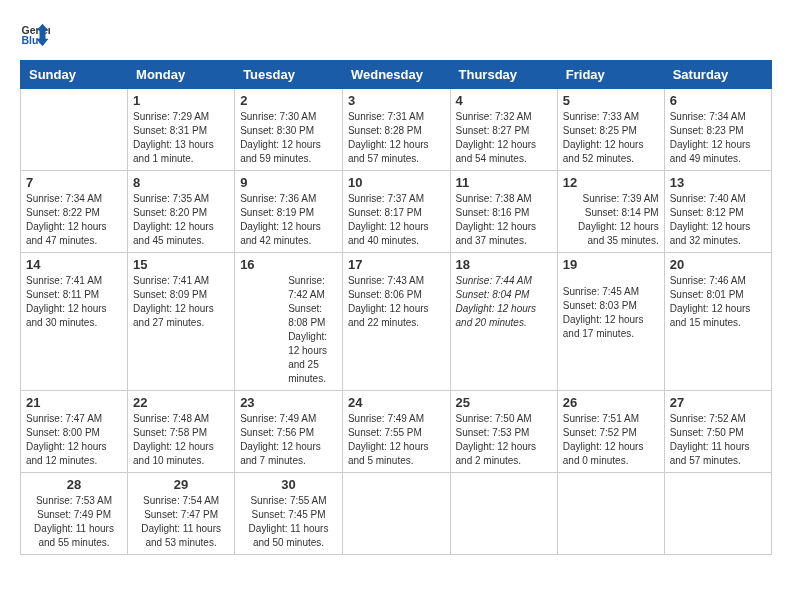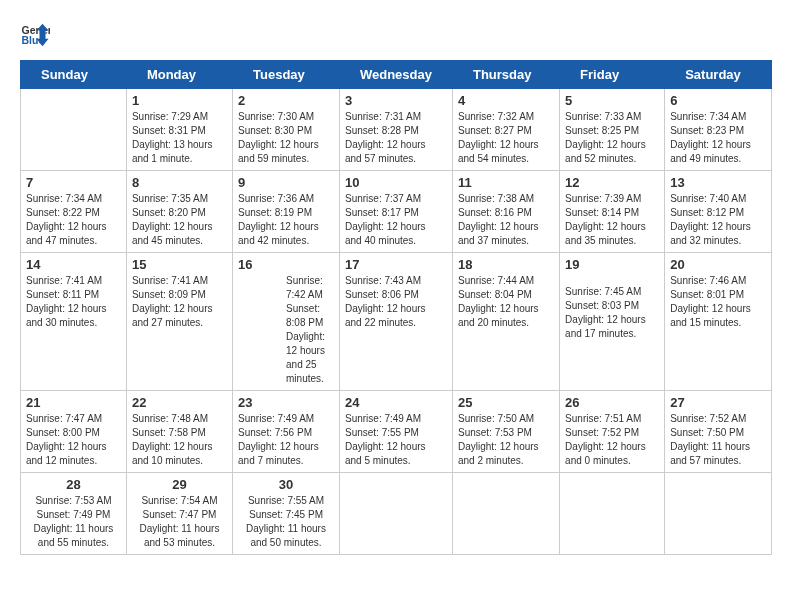--- a/index.html
+++ b/index.html
@@ -38,21 +38,21 @@
       color: #555;
     }
     .calendar {
       width: 100%;
       border-collapse: collapse;
       border: 1px solid #ccc;
     }
     .calendar th {
       background-color: #1a5ca8;
       color: #fff;
-      padding: 6px 20px;
+      padding: 6px 8px;
       font-size: 13px;
       text-align: left;
       border: 1px solid #1a5ca8;
       margin-top: 40px;
     }
     .calendar td {
       border: 1px solid #ccc;
       vertical-align: top;
       padding: 4px 5px;
       width: 108px;
@@ -185,21 +185,21 @@
         </td>
         <td>
           <span class="day-num">11</span>
           <div class="cell-info" style="white-space: pre-line;">Sunrise: 7:38 AM
 Sunset: 8:16 PM
 Daylight: 12 hours
 and 37 minutes.</div>
         </td>
         <td>
           <span class="day-num">12</span>
-          <div class="cell-info" style="white-space: pre-line;">Sunrise: 7:39 AM
+          <div class="cell-info" style="white-space: pre-line; text-align: right;">Sunrise: 7:39 AM
 Sunset: 8:14 PM
 Daylight: 12 hours
 and 35 minutes.</div>
         </td>
         <td>
           <span class="day-num">13</span>
           <div class="cell-info" style="white-space: pre-line;">Sunrise: 7:40 AM
 Sunset: 8:12 PM
 Daylight: 12 hours
 and 32 minutes.</div>
@@ -229,21 +229,21 @@
         </td>
         <td>
           <span class="day-num">17</span>
           <div class="cell-info" style="white-space: pre-line;">Sunrise: 7:43 AM
 Sunset: 8:06 PM
 Daylight: 12 hours
 and 22 minutes.</div>
         </td>
         <td>
           <span class="day-num">18</span>
-          <div class="cell-info" style="white-space: pre-line;">Sunrise: 7:44 AM
+          <div class="cell-info" style="white-space: pre-line; font-style: italic;">Sunrise: 7:44 AM
 Sunset: 8:04 PM
 Daylight: 12 hours
 and 20 minutes.</div>
         </td>
         <td>
           <span class="day-num">19</span>
           <div class="cell-info" style="white-space: pre-line; margin-top: 13px;">Sunrise: 7:45 AM
 Sunset: 8:03 PM
 Daylight: 12 hours
 and 17 minutes.</div>

